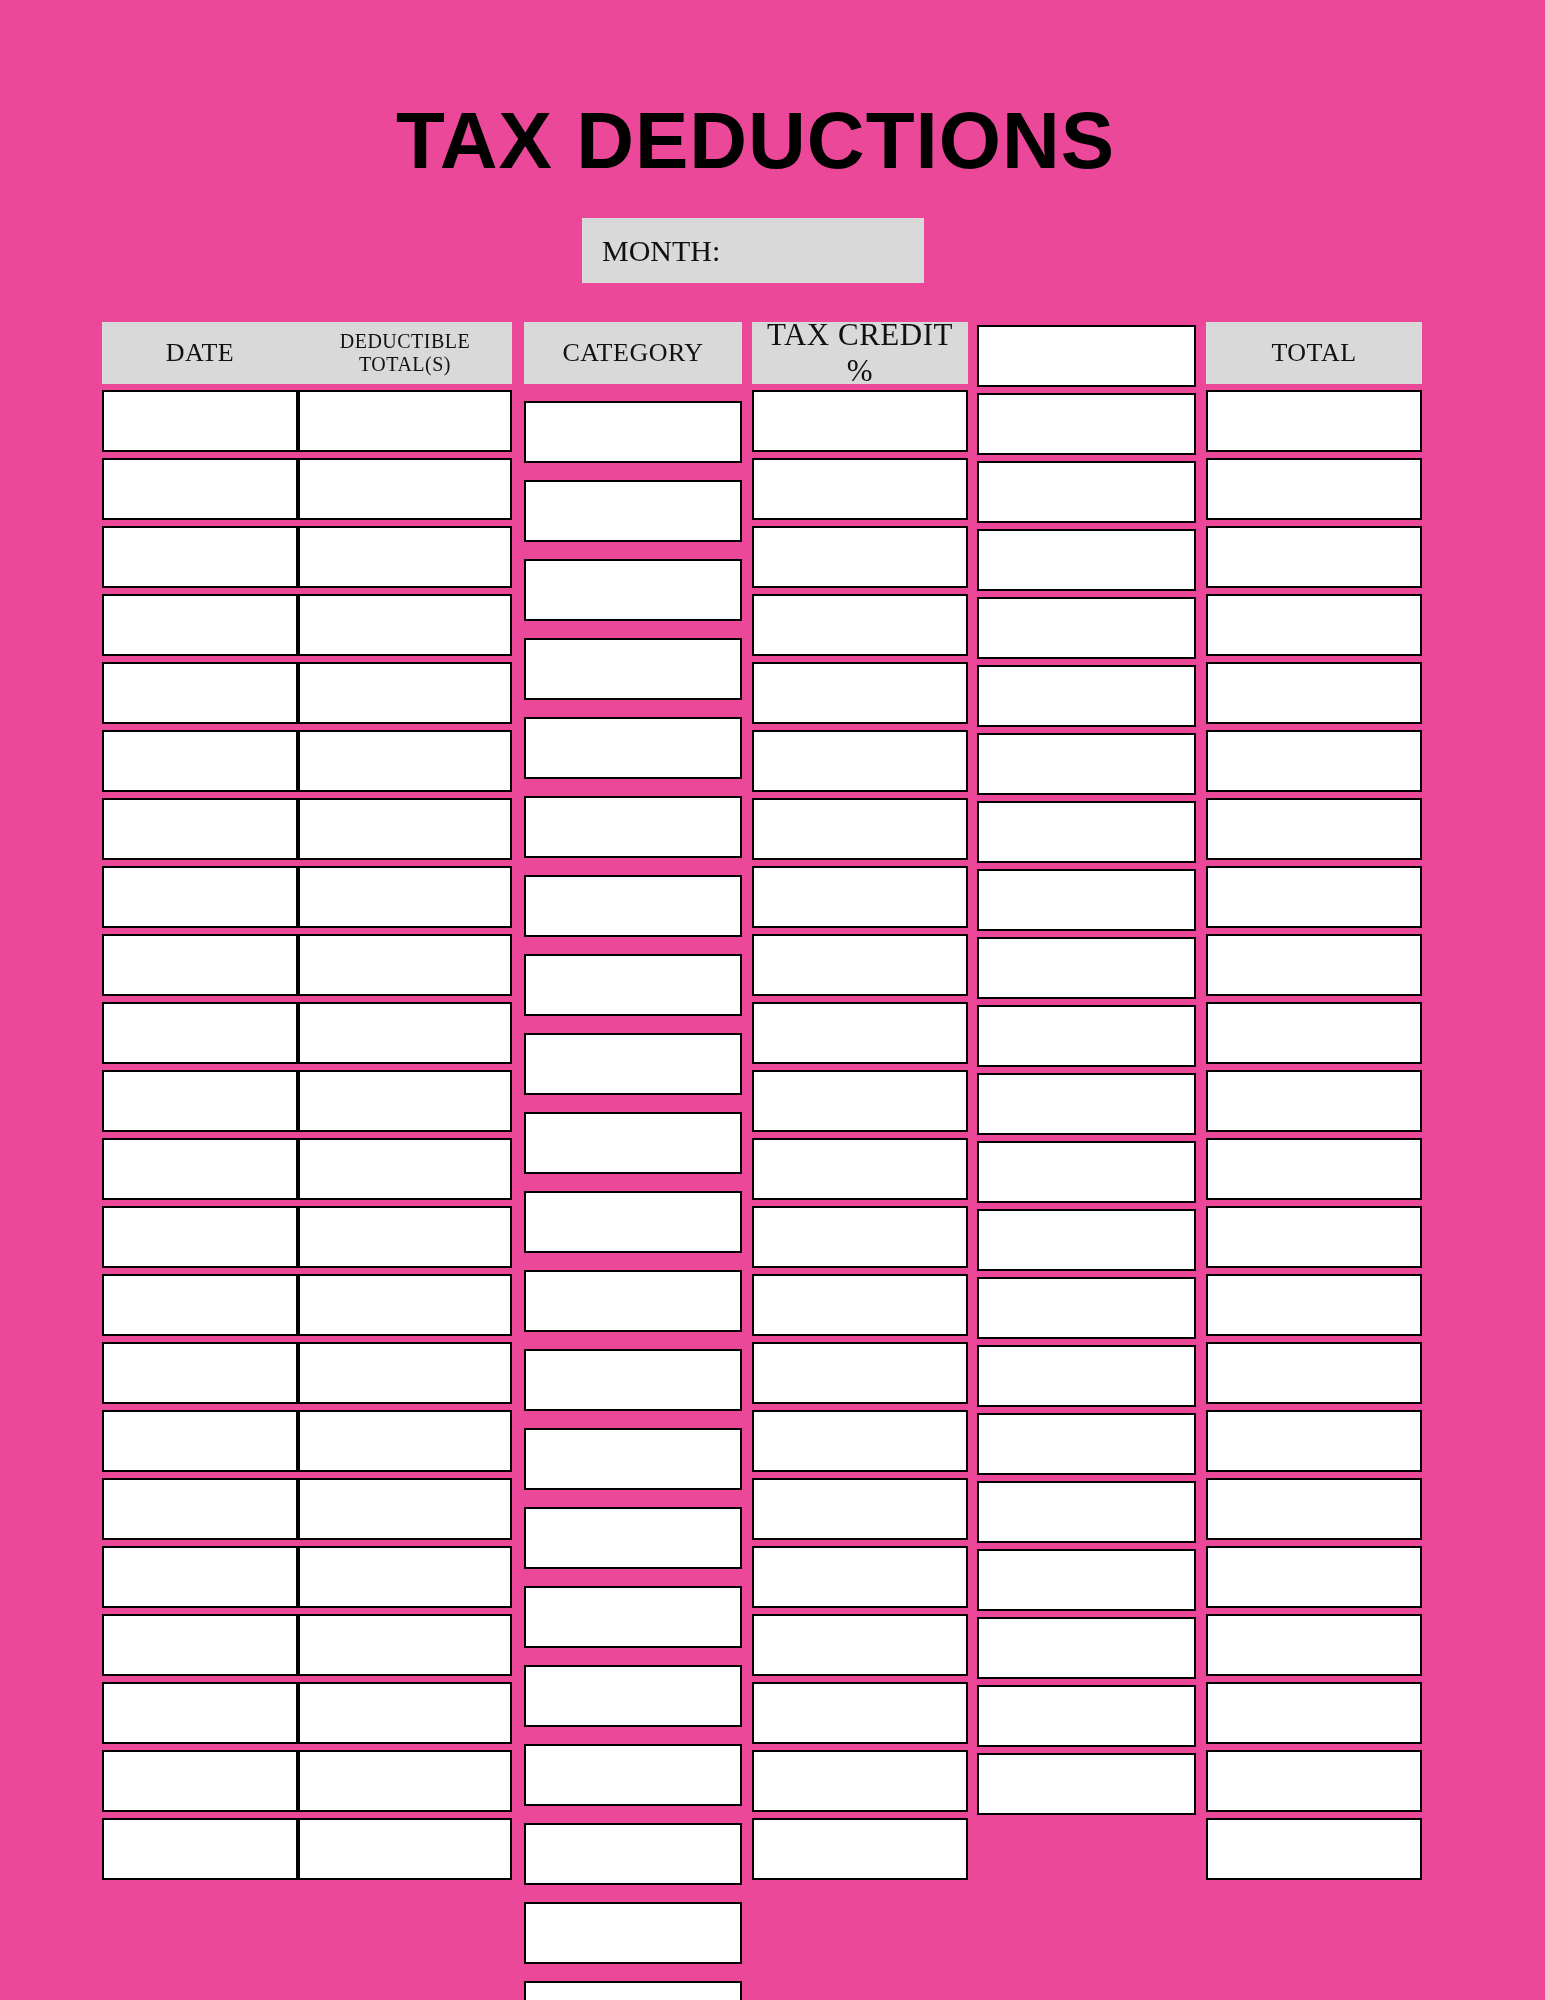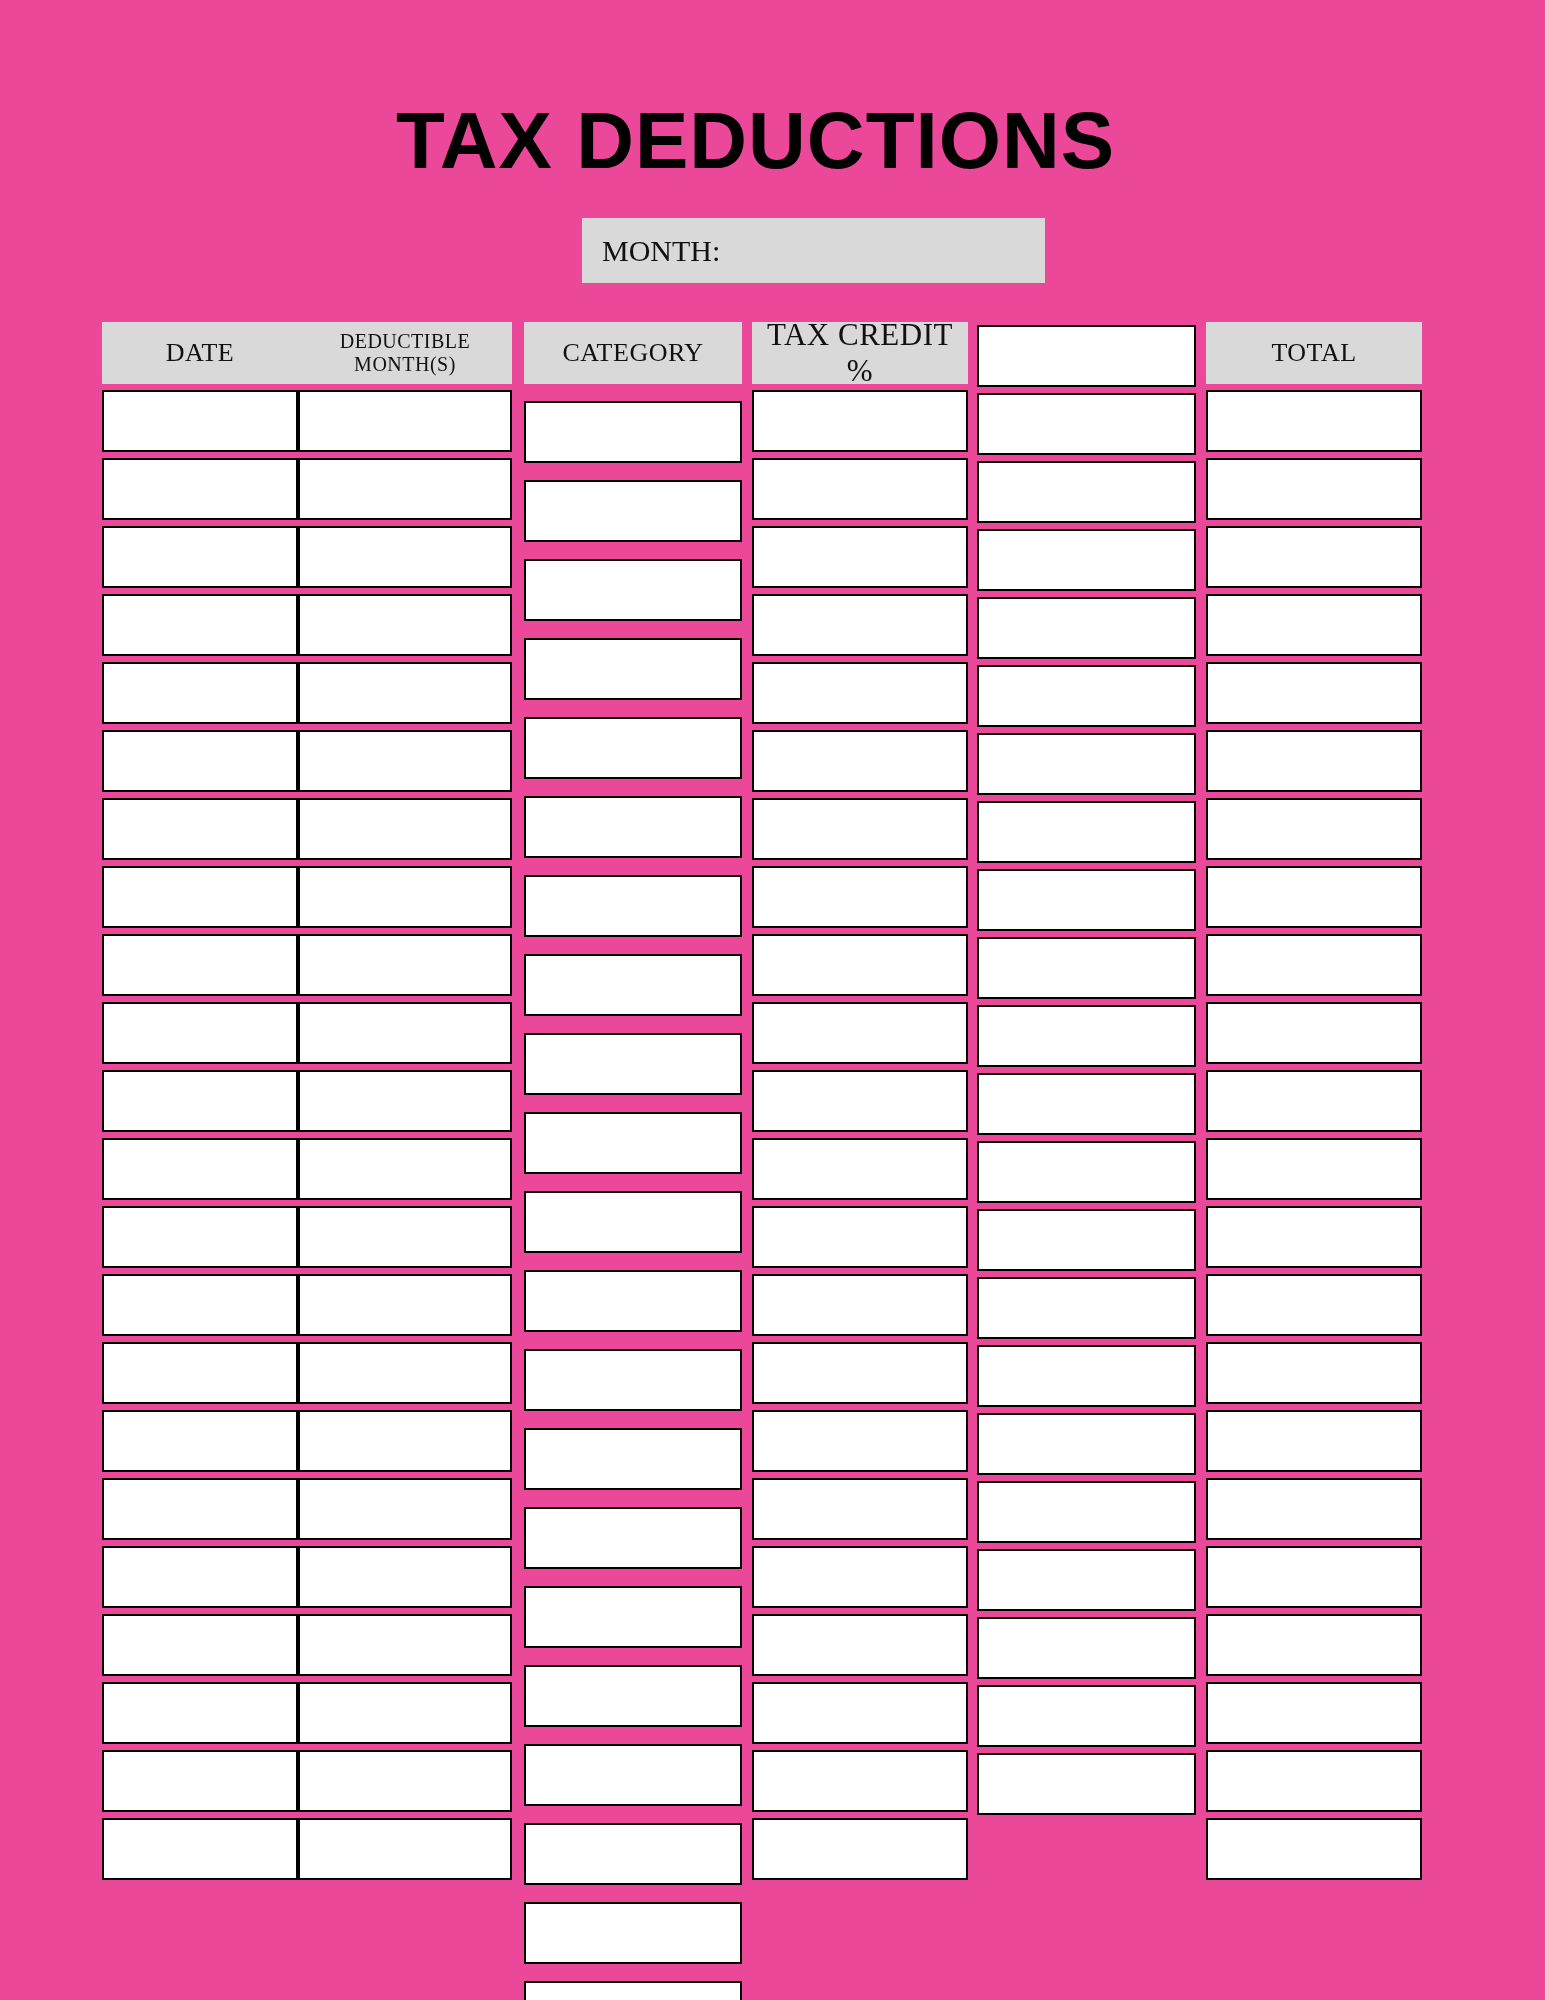--- a/index.html
+++ b/index.html
@@ -24,21 +24,21 @@
     font-size:80px;
     line-height:1;
     letter-spacing:1px;
     color:#000000;
     white-space:nowrap;
   }
   .month{
     position:absolute;
     left:582px;
     top:218px;
-    width:463px;
+    width:342px;
     height:65px;
     background:#d9d9d9;
     box-sizing:border-box;
     display:flex;
     align-items:center;
     padding-left:20px;
     font-size:30px;
   }
   .month-value{
     flex:1;
@@ -123,21 +123,21 @@
         <div class="cell"></div>
         <div class="cell"></div>
         <div class="cell"></div>
         <div class="cell"></div>
         <div class="cell"></div>
         <div class="cell"></div>
       </div>
       <div class="col col-deductible_items">
         <div class="col-header">
           <div>DEDUCTIBLE</div>
-          <div>MONTH(S)</div>
+          <div>TOTAL(S)</div>
         </div>
         <div class="cell"></div>
         <div class="cell"></div>
         <div class="cell"></div>
         <div class="cell"></div>
         <div class="cell"></div>
         <div class="cell"></div>
         <div class="cell"></div>
         <div class="cell"></div>
         <div class="cell"></div>

